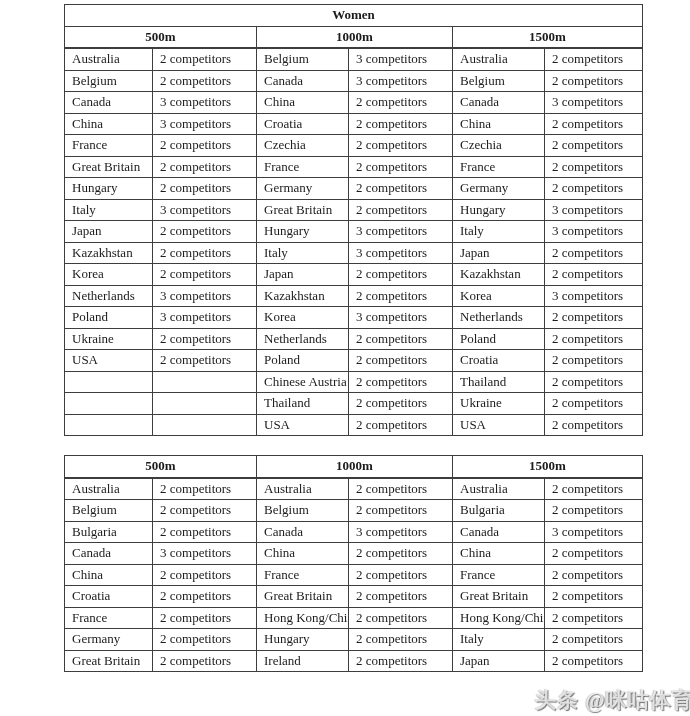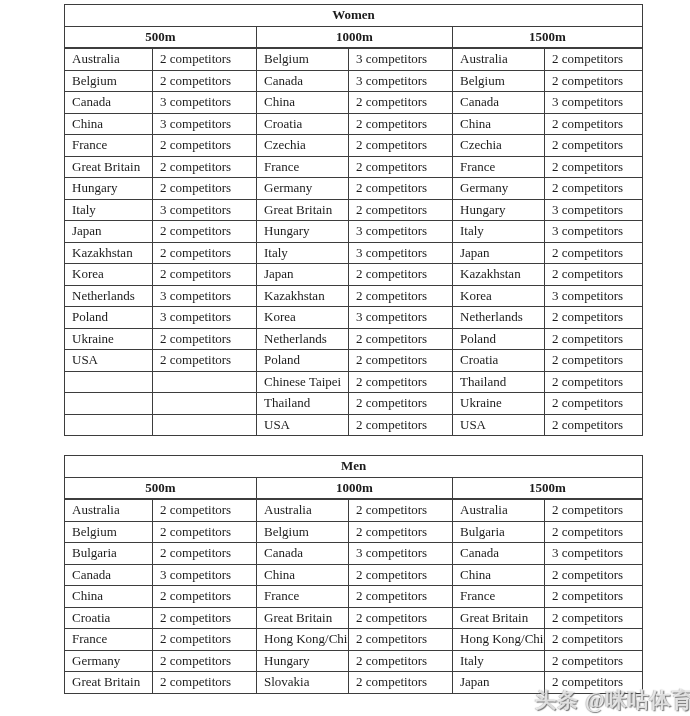--- a/index.html
+++ b/index.html
@@ -203,21 +203,21 @@
           <td>USA</td>
           <td>2 competitors</td>
           <td>Poland</td>
           <td>2 competitors</td>
           <td>Croatia</td>
           <td>2 competitors</td>
         </tr>
         <tr>
           <td></td>
           <td></td>
-          <td>Chinese Taipei</td>
+          <td>Chinese Austria</td>
           <td>2 competitors</td>
           <td>Thailand</td>
           <td>2 competitors</td>
         </tr>
         <tr>
           <td></td>
           <td></td>
           <td>Thailand</td>
           <td>2 competitors</td>
           <td>Ukraine</td>
@@ -237,23 +237,20 @@
   <table class="grid men">
     <colgroup>
       <col style="width:88px">
         <col style="width:104px">
       <col style="width:92px">
         <col style="width:104px">
       <col style="width:92px">
         <col style="width:98px">
     </colgroup>
     <thead>
-      <tr>
-        <th class="title" colspan="6">Men</th>
-      </tr>
       <tr class="dist-row">
           <th colspan="2">500m</th>
           <th colspan="2">1000m</th>
           <th colspan="2">1500m</th>
         </tr>
     </thead>
     <tbody>
         <tr>
           <td>Australia</td>
           <td>2 competitors</td>
@@ -314,21 +311,21 @@
           <td>Germany</td>
           <td>2 competitors</td>
           <td>Hungary</td>
           <td>2 competitors</td>
           <td>Italy</td>
           <td>2 competitors</td>
         </tr>
         <tr>
           <td>Great Britain</td>
           <td>2 competitors</td>
-          <td>Slovakia</td>
+          <td>Ireland</td>
           <td>2 competitors</td>
           <td>Japan</td>
           <td>2 competitors</td>
         </tr>
       </tbody>
   </table>
 
   <div class="watermark">头条 @咪咕体育</div>
 
 </div>

